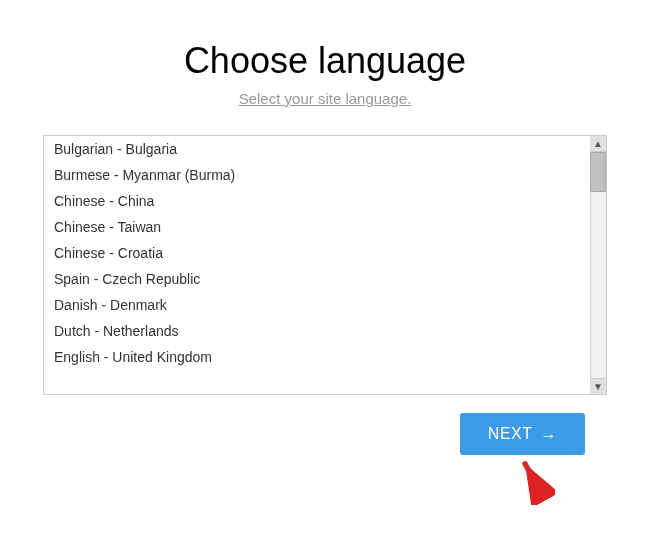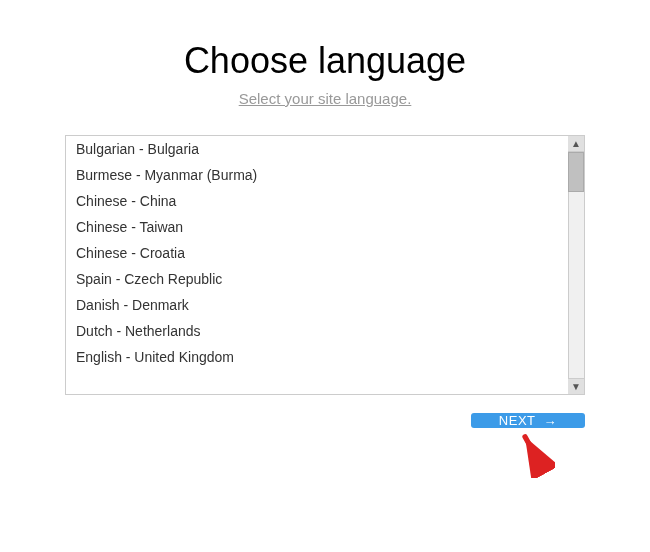--- a/index.html
+++ b/index.html
@@ -28,21 +28,21 @@
     }
 
     .page-subtitle {
       font-size: 15px;
       color: #999999;
       margin-bottom: 28px;
       text-decoration: underline;
     }
 
     .list-container {
-      width: 520px;
+      width: 564px;
       height: 260px;
       border: 1px solid #cccccc;
       overflow: hidden;
       position: relative;
       background: #ffffff;
     }
 
     .scrollbar-track {
       position: absolute;
       right: 0;
@@ -114,22 +114,22 @@
       display: flex;
       justify-content: flex-end;
       margin-top: 18px;
       position: relative;
     }
 
     .next-button {
       background: #3c9be8;
       color: #ffffff;
       border: none;
-      padding: 0 28px;
-      font-size: 13px;
+      padding: 12px 28px;
+      font-size: 16px;
       font-weight: 500;
       cursor: pointer;
       border-radius: 3px;
       letter-spacing: 0.5px;
       display: flex;
       align-items: center;
       gap: 8px;
     }
 
     .arrow-annotation {

